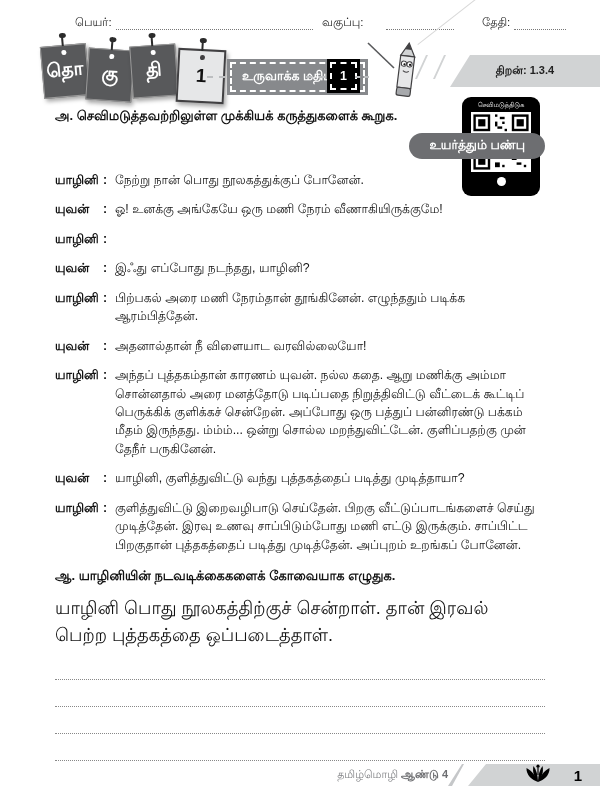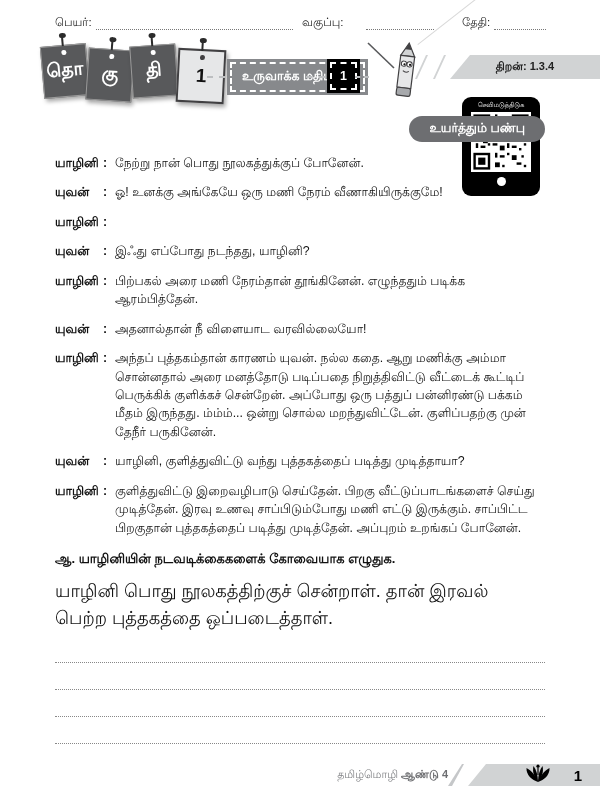--- a/index.html
+++ b/index.html
@@ -1,30 +1,30 @@
 <!DOCTYPE html>
 <html><head>
 <meta charset="utf-8">
 <style>
   html,body{margin:0;padding:0;background:#f0f0f0;}
   .page{position:relative;width:600px;height:800px;background:#fff;margin:0 auto;
         font-family:"Liberation Sans","DejaVu Sans",sans-serif;color:#111;overflow:hidden;}
 
   
-  .field{position:absolute;top:16px;display:flex;align-items:flex-end;font-size:11.5px;color:#222;}
+  .field{position:absolute;top:16px;display:flex;align-items:flex-end;font-size:11.5px;color:#222;margin-left:20px;}
   .field .lbl{white-space:nowrap;margin-right:4px;}
   .dotfill{flex:1;border-bottom:1.5px dotted #777;height:13px;}
   .f-name{left:55px;width:238px;}
   .f-class{left:302px;width:132px;gap:19px;}
   .f-date{left:462px;width:84px;}
 
   
   .diag-line{position:absolute;top:44px;left:418px;width:180px;height:1px;background:#d8d8d8;
              transform:rotate(-38deg);transform-origin:left bottom;}
-  .skill-banner{position:absolute;top:55px;right:0;width:150px;height:24px;background:#d1d3d4;
+  .skill-banner{position:absolute;top:55px;right:0;width:150px;height:32px;background:#d1d3d4;
                 clip-path:polygon(20px 0,100% 0,100% 100%,0 100%);
                 display:flex;align-items:center;justify-content:center;
                 font-size:11px;font-weight:bold;color:#222;}
   .skill-stripe{position:absolute;top:55px;height:24px;width:13px;background:#d1d3d4;
                 clip-path:polygon(11px 0,13px 0,2px 100%,0 100%);}
   .ss1{right:154px;} .ss2{right:172px;}
 
   
   .card{position:absolute;width:44px;height:50px;background:#58595b;border:1px solid #9a9a9a;
         box-shadow:2px 3px 4px rgba(0,0,0,.35);display:flex;align-items:center;justify-content:center;
@@ -196,20 +196,21 @@
             <rect x="13" y="22" width="1" height="1"></rect>
             <rect x="22" y="22" width="1" height="1"></rect>
         </g>
       </svg>
     </div>
     <div class="qr-home"></div>
   </div>
 
   <div class="content">
 
+    <div class="sec-head first">அ. செவிமடுத்தவற்றிலுள்ள முக்கியக் கருத்துகளைக் கூறுக.</div>
 
     <div class="badge-row">
       <span class="badge">உயர்த்தும் பண்பு</span>
     </div>
 
     <div>
         <div class="dlg">
         <span class="spk">யாழினி</span>
         <span class="col">:</span>
         <span class="txt">நேற்று நான் பொது நூலகத்துக்குப் போனேன்.</span>

